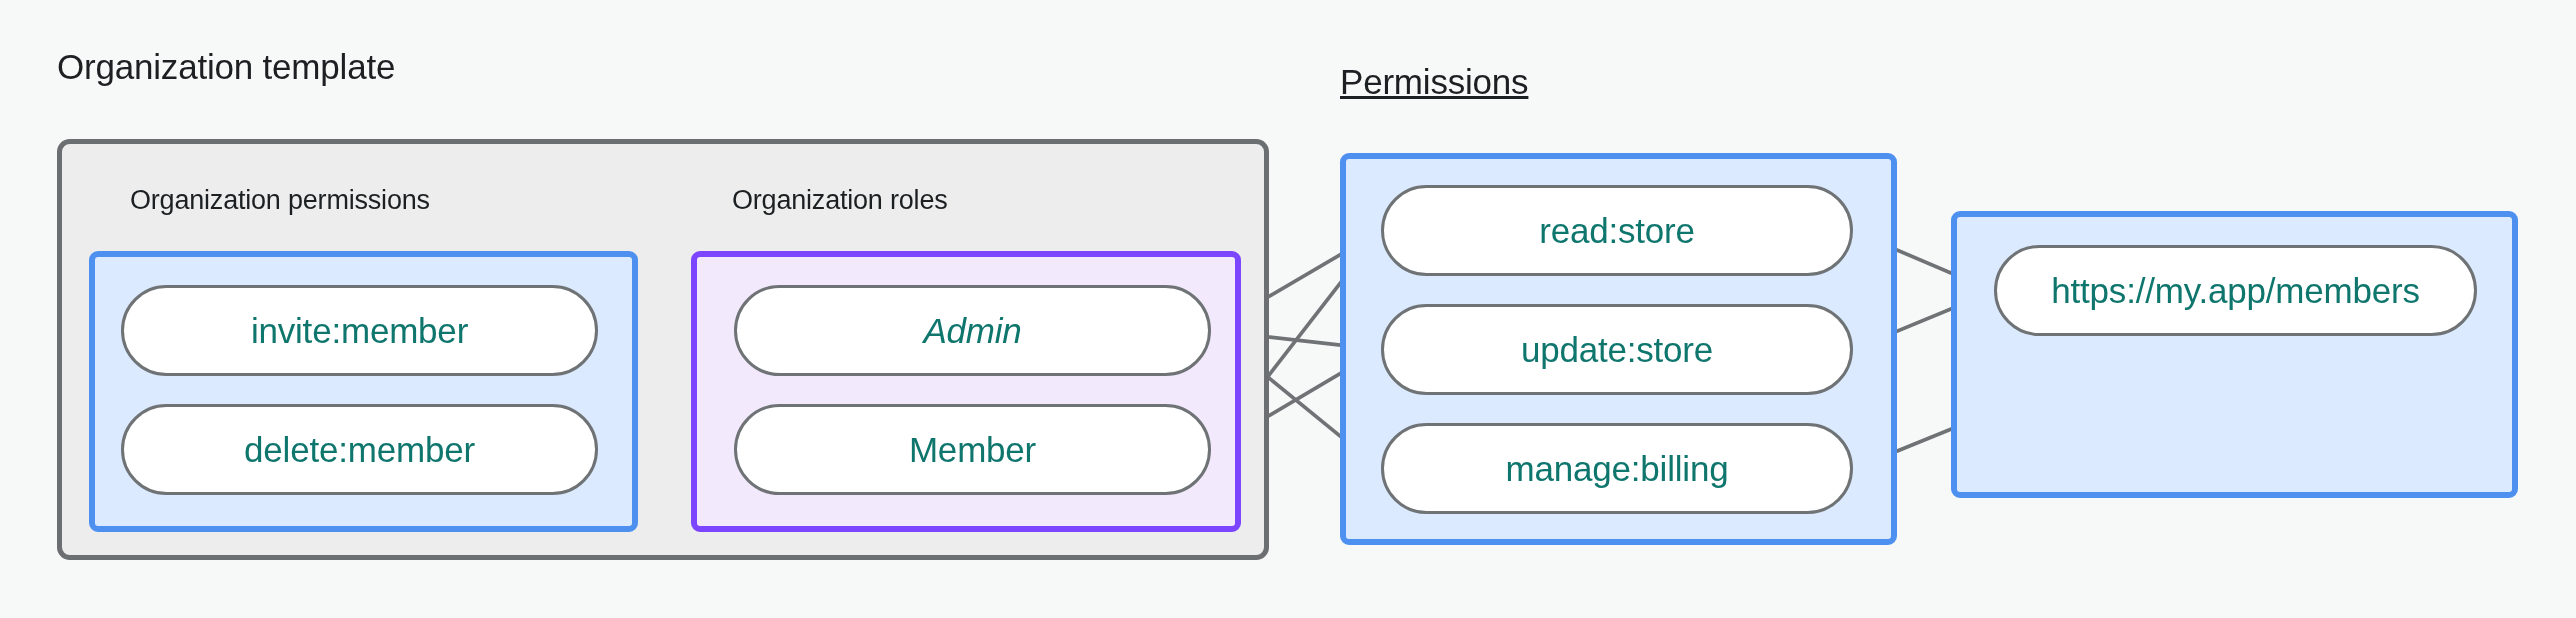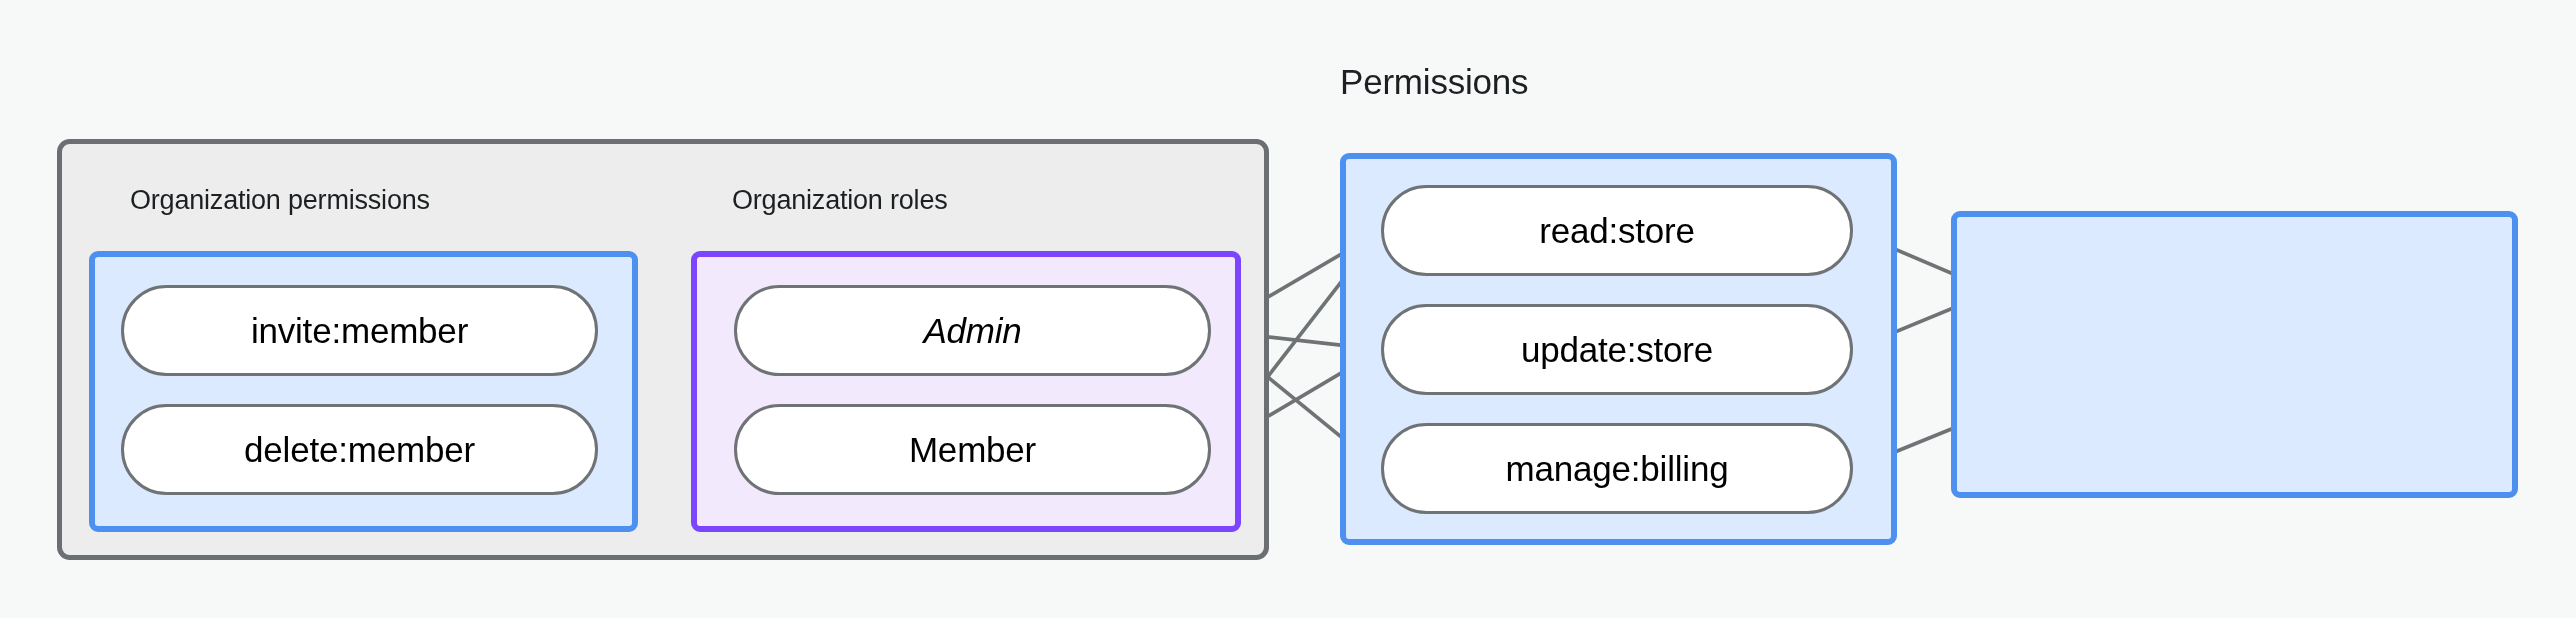--- a/index.html
+++ b/index.html
@@ -47,21 +47,21 @@
   .node{
     position:absolute;
     box-sizing:border-box;
     background:#ffffff;
     border:3.7px solid #6f7376;
     border-radius:53px;
     display:flex;
     align-items:center;
     justify-content:center;
     font-size:35px;
-    color:#000000;
+    color:#0f766e;
     white-space:nowrap;
     letter-spacing:-0.2px;
   }
 </style>
 </head>
 <body>
 
 <div id="canvas">
 
   <svg id="edges" viewBox="0 0 2823 678" width="2576" height="619" xmlns="http://www.w3.org/2000/svg">
@@ -93,48 +93,50 @@
       <circle cx="656" cy="362" r="11"></circle>
       <circle cx="656" cy="493" r="11"></circle>
       <circle cx="1513" cy="253" r="11"></circle>
       <circle cx="1513" cy="383" r="11"></circle>
       <circle cx="1513" cy="514" r="11"></circle>
       <circle cx="2185" cy="319" r="11"></circle>
       <circle cx="2185" cy="451" r="11"></circle>
     </g>
   </svg>
 
+  <div class="group-title" style="left:57px;top:47px;">Organization template</div>
 
   <div class="box box-template" style="left:57px;top:139px;width:1212px;height:421px;"></div>
 
   <div class="sub-title" style="left:89px;top:185px;">Organization permissions</div>
 
   <div class="box box-blue" style="left:89px;top:251px;width:549px;height:281px;"></div>
 
   <div class="node" style="left:121px;top:404px;width:477px;height:91px;">delete:member</div>
 
   <div class="node" style="left:121px;top:285px;width:477px;height:91px;">invite:member</div>
 
   <div class="sub-title" style="left:691px;top:185px;">Organization roles</div>
 
   <div class="box box-purple" style="left:691px;top:251px;width:550px;height:281px;"></div>
 
   <div class="node" style="left:734px;top:285px;width:477px;height:91px;font-style:italic;">Admin</div>
 
   <div class="node" style="left:734px;top:404px;width:477px;height:91px;">Member</div>
 
-  <div class="group-title" style="left:1340px;top:62px;">Permissions</div>
+  <div class="group-title" style="left:1340px;top:62px;text-decoration:underline;">Permissions</div>
 
   <div class="box box-blue" style="left:1340px;top:153px;width:557px;height:392px;"></div>
 
   <div class="node" style="left:1381px;top:185px;width:472px;height:91px;">read:store</div>
 
   <div class="node" style="left:1381px;top:423px;width:472px;height:91px;">manage:billing</div>
 
   <div class="node" style="left:1381px;top:304px;width:472px;height:91px;">update:store</div>
 
 
   <div class="box box-blue" style="left:1951px;top:211px;width:567px;height:287px;"></div>
 
+  <div class="node" style="left:1994px;top:245px;width:483px;height:91px;">https://my.app/members</div>
 
 
 </div>
 
 
 </body></html>

